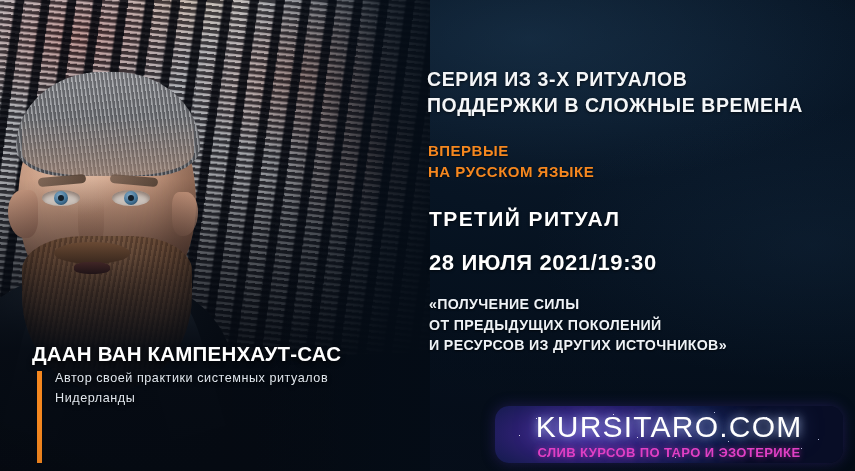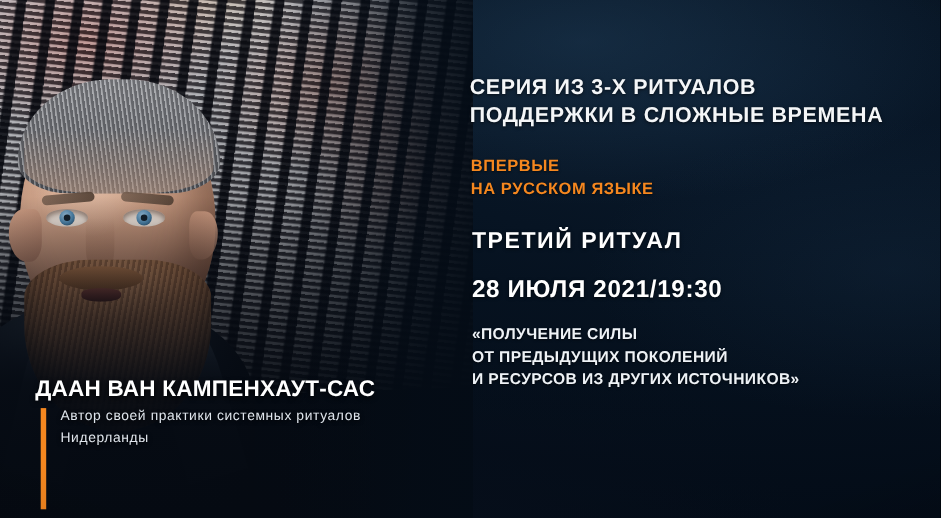--- a/index.html
+++ b/index.html
@@ -459,14 +459,19 @@
 
   <div class="speaker-name">ДААН ВАН КАМПЕНХАУТ-САС</div>
   <div class="accent-bar"></div>
   <div class="speaker-desc">
     <div>Автор своей практики системных ритуалов</div>
     <div>Нидерланды</div>
   </div>
 
   <div class="vignette"></div>
 
+  <div class="watermark">
+    <div class="stars"></div>
+    <div class="wm-title">KURSITARO.COM</div>
+    <div class="wm-sub">СЛИВ КУРСОВ ПО ТАРО И ЭЗОТЕРИКЕ</div>
+  </div>
 
 </div>
 
 </body></html>

